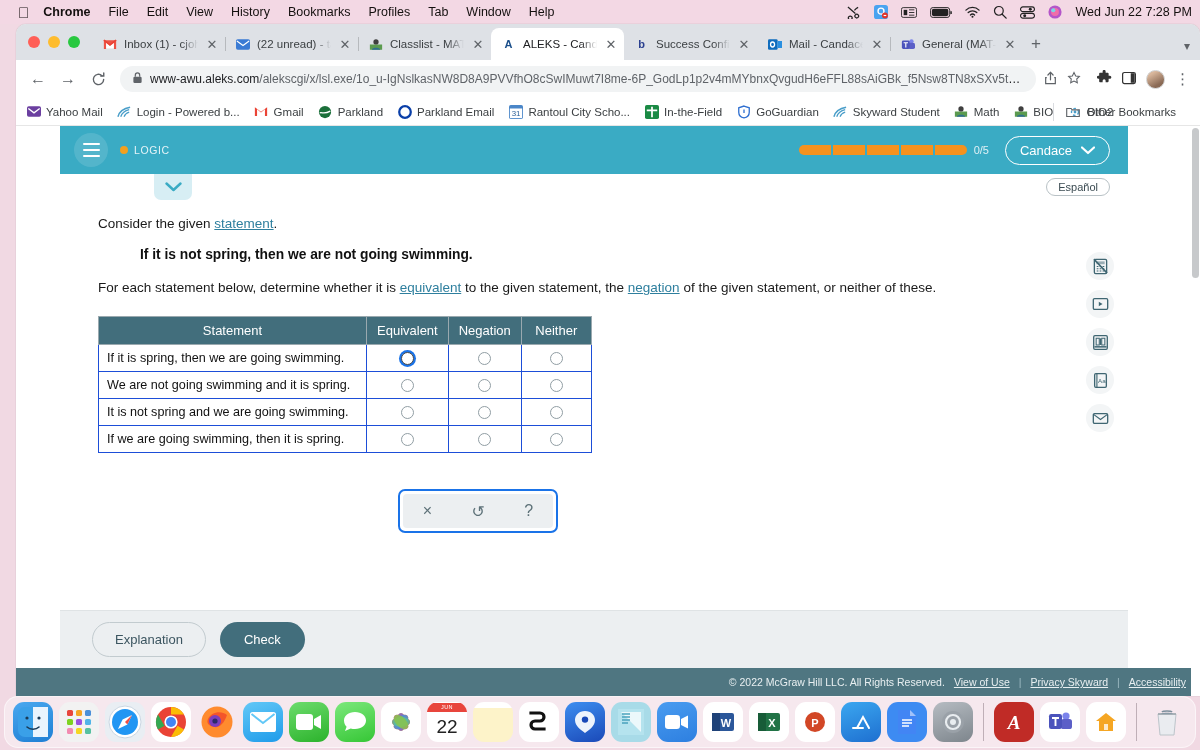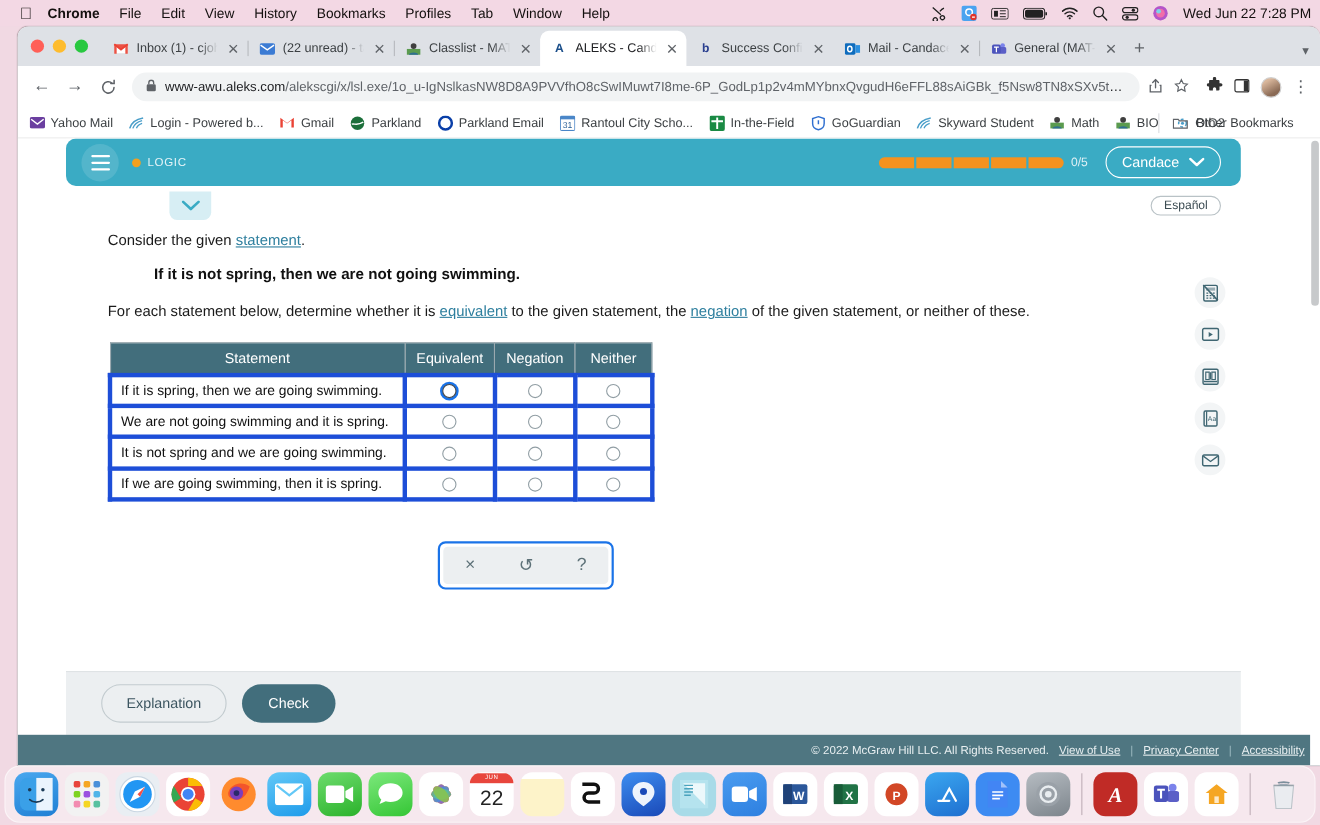--- a/index.html
+++ b/index.html
@@ -117,25 +117,24 @@
 
   
   .aleks {
     position: absolute; left: 44px; top: 0;
     width: 1068px; height: 570px;
     background: #fff;
   }
 
   
   .aleks-header {
-    height: 43px; background: #3aabc4;
+    height: 48px; background: #3aabc4;
     display: flex; align-items: center;
     padding: 0 20px 0 14px;
     position: relative;
-    border-radius: 9px;
   }
   .hamburger {
     width: 34px; height: 34px; border-radius: 50%;
     background: rgba(255,255,255,.13);
     display: flex; flex-direction: column; justify-content: center; align-items: center; gap: 4px;
     flex: none; margin-right: 12px;
   }
   .hamburger i { display: block; width: 17px; height: 2px; background: #fff; border-radius: 1px; }
   .htext { display: flex; flex-direction: column; gap: 2px; }
   .hkicker { display: flex; align-items: center; gap: 6px; font-size: 10.5px; color: #e4f3f7; letter-spacing: .6px; }
@@ -179,21 +178,21 @@
   
   table.qtable { border-collapse: collapse; margin-top: 21px; }
   table.qtable th {
     background: #426e7c; color: #fff; font-weight: normal;
     font-size: 13px; padding: 6px 10px;
     border: 1px solid #9aa9af;
   }
   table.qtable th.stmt-h { width: 268px; }
   table.qtable th.col-h { width: 70px; }
   table.qtable td {
-    border: 4px solid #1d4ed8; font-size: 12.6px; color: #111;
+    border: 1px solid #1d4ed8; font-size: 12.6px; color: #111;
     padding: 5px 8px; height: 27px; background: #fff;
   }
   table.qtable td.radio-cell { text-align: center; vertical-align: middle; }
   .radio {
     width: 13px; height: 13px; border-radius: 50%;
     border: 1.3px solid #919ea4; background: #fff;
     display: inline-block; vertical-align: middle;
   }
   .radio.focus { border-color: #4a4a4a; box-shadow: 0 0 0 2px #1a73e8; }
 
@@ -750,21 +749,21 @@
       <div class="aleks-footer">
         <button class="btn-expl">Explanation</button>
         <button class="btn-check">Check</button>
       </div>
     </div>
 
     <div class="copybar">
       <span>© 2022 McGraw Hill LLC. All Rights Reserved.</span>
       <a href="#">View of Use</a>
       <span class="sepbar">|</span>
-      <a href="#">Privacy Center</a>
+      <a href="#">Privacy Skyward</a>
       <span class="sepbar">|</span>
       <a href="#">Accessibility</a>
     </div>
 
     <div class="vscroll">
         <i></i>
       </div>
   </div>
 </div>
 

